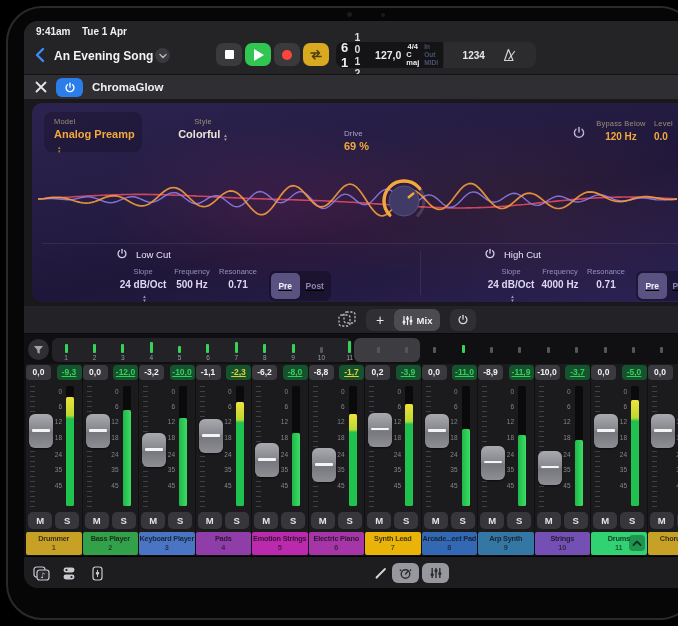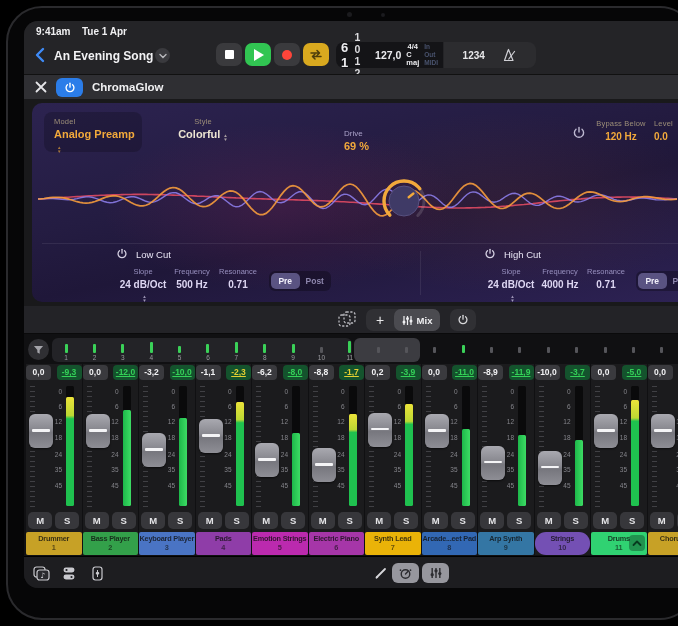--- a/index.html
+++ b/index.html
@@ -82,22 +82,22 @@
   #waveform { position:absolute; left:6px; top:58px; width:640px; height:72px; }
 
   .pp-divider-h { position:absolute; left:10px; top:140px; width:640px; height:1px; background:rgba(255,255,255,0.08); }
   .pp-divider-v { position:absolute; left:388px; top:148px; width:1px; height:44px; background:rgba(255,255,255,0.08); }
 
   .cut-title { position:absolute; top:146px; font-size:9.5px; font-weight:400; color:#e8e4f4; }
   .cut-power { position:absolute; top:145px; width:12px; height:12px; opacity:0.9; }
   .param { position:absolute; top:164px; text-align:center; }
   .param .lab { font-size:7.5px; color:#978fbe; }
   .param .val { font-size:10px; font-weight:600; color:#ddd6f2; margin-top:3px; }
-  .seg { position:absolute; top:168px; width:62px; height:20px; background:rgba(0,0,0,0.28); border-radius:6px;
-         display:flex; padding:2px; gap:1px; }
+  .seg { position:absolute; top:168px; width:62px; height:30px; background:rgba(0,0,0,0.28); border-radius:6px;
+         display:flex; padding:2px; gap:1px;text-decoration:underline; }
   .seg .opt { flex:1; border-radius:5px; font-size:8.5px; font-weight:700; color:#8d86ad;
               display:flex; align-items:center; justify-content:center; }
   .seg .opt.on { background:#5a5382; color:#f2f0fa; }
 
   
   #mixer-toolbar { position:absolute; left:0; top:285px; width:100%; height:28px; background:#232327; border-bottom:1px solid #0a0a0b; }
   #mt-copy { position:absolute; left:314px; top:5px; width:19px; height:17px; }
   #mt-group { position:absolute; left:342px; top:3px; width:74px; height:22px; background:#303034; border-radius:7px; display:flex; }
   #mt-plus { width:28px; display:flex; align-items:center; justify-content:center; color:#e8e8ea; font-size:14px; font-weight:500; }
   #mt-mix { flex:1; background:#4b4b50; border-radius:7px; display:flex; align-items:center; justify-content:center; gap:4px;
@@ -815,21 +815,21 @@
                 </div>
       <div class="handle" style="top: 53%;"></div>
       <div class="meter">
         <div class="mfill" style="height: 55%;"></div>
       </div>
     </div>
     <div class="ms-row">
       <span class="msbtn">M</span>
       <span class="msbtn">S</span>
     </div>
-    <div class="band" style="background: rgb(116, 80, 180); border-radius: 11px;">
+    <div class="band" style="background: rgb(116, 80, 180);">
       <div class="nm">Strings</div>
       <div class="tn">10</div>
 
     </div>
   </div>
             <div class="strip sel">
     <div class="chips">
       <span class="chip vol">0,0</span>
       <span class="chip peak green">-5,0</span>
     </div>

